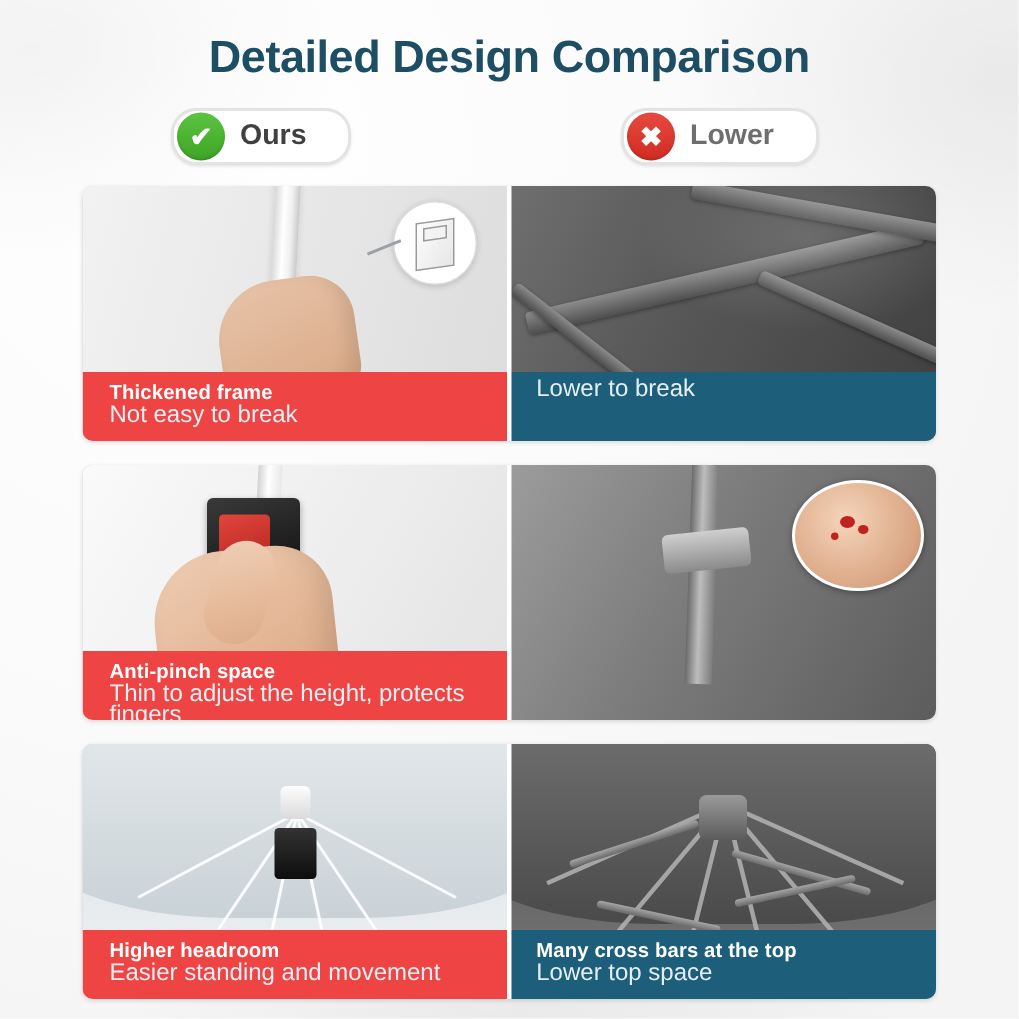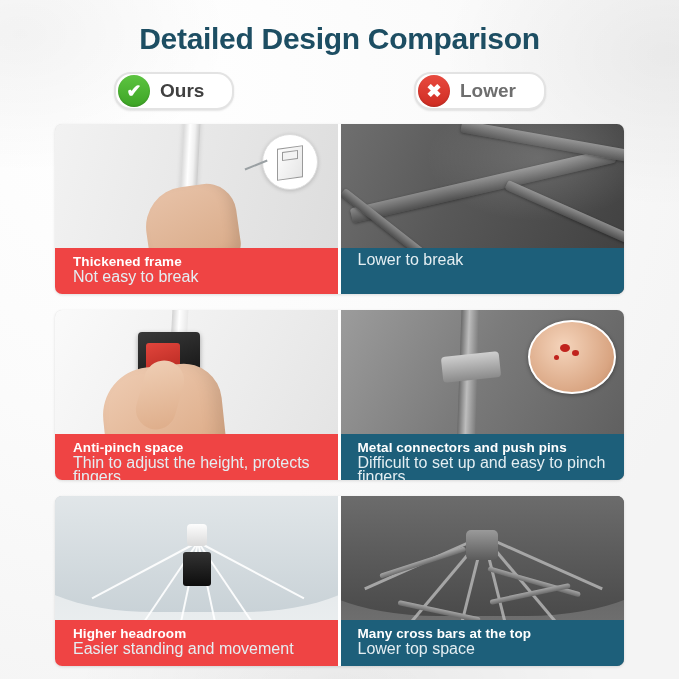--- a/index.html
+++ b/index.html
@@ -480,24 +480,20 @@
       </div>
       <div class="half right">
         <div class="photo r2r">
           <div class="mpole"></div>
           <div class="mjoint"></div>
           <div class="zoom-circle">
             <div class="blood bl1"></div>
             <div class="blood bl2"></div>
             <div class="blood bl3"></div>
           </div>
-        </div>
-        <div class="caption">
-          <div class="cap-title">Metal connectors and push pins</div>
-          <div class="cap-sub">Difficult to set up and easy to pinch fingers</div>
         </div>
       </div>
       <div class="divider"></div>
     </div>
 
     <div class="row">
       <div class="half right">
         <div class="photo r3r">
           <div class="dome2"></div>
           <div class="rib2" style="transform: rotate(-66deg);"></div>

